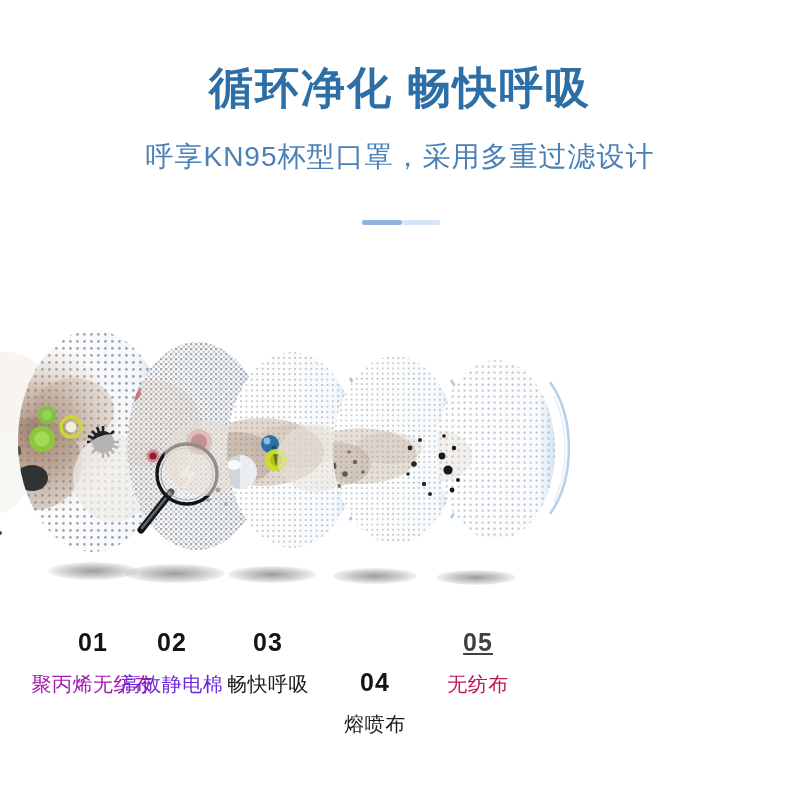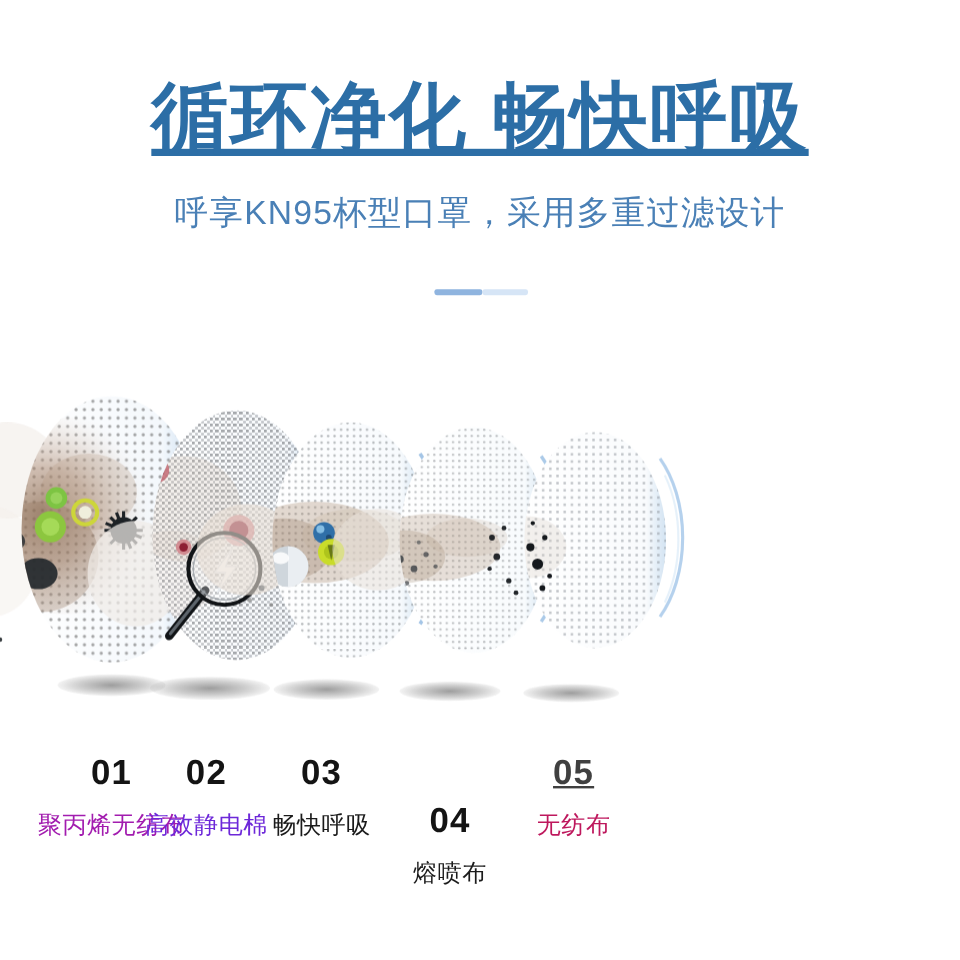--- a/index.html
+++ b/index.html
@@ -9,27 +9,26 @@
     font-family:"Liberation Sans","DejaVu Sans",sans-serif;
     position:relative;
     overflow:hidden;
   }
 
   
   #header { position:absolute; top:0; left:0; width:800px; text-align:center; }
 
   #main-title {
     margin-top:64px;
-    font-size:64px;
+    font-size:44px;
     line-height:1.08;
     font-weight:700;
     color:#2c6ea6;
     letter-spacing:2px;
     white-space:pre;
-    text-decoration:underline;
   }
   #subtitle {
     margin-top:26px;
     font-size:28px;
     font-weight:500;
     color:#4a80b6;
     letter-spacing:1px;
   }
 
   #divider { margin-top:44px; height:6px; width:800px; position:relative; }
@@ -50,21 +49,21 @@
         rgba(60,60,60,.50) 0%,
         rgba(90,90,90,.30) 42%,
         rgba(130,130,130,.10) 70%,
         rgba(255,255,255,0) 100%);
   }
 
   
   #captions { position:absolute; left:0; top:630px; width:800px; height:90px; }
   .cap { position:absolute; text-align:center; }
   .cap .num {
-    font-size:29px; font-weight:700; color:#141414;
+    font-size:25px; font-weight:700; color:#141414;
     letter-spacing:1px; line-height:1;
   }
   .cap .name {
     margin-top:19px; font-size:20px; color:#1b1b1b;
     letter-spacing:.5px; white-space:nowrap; line-height:1;
   }
 </style>
 </head>
 <body style="background: rgb(255, 255, 255);">
 

